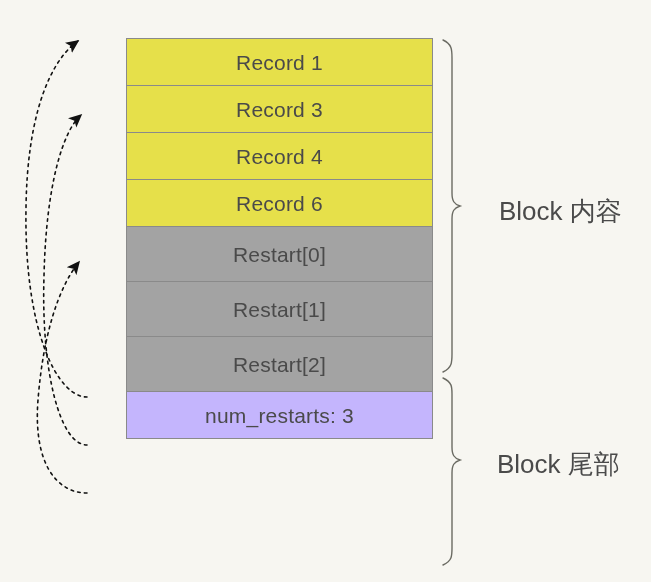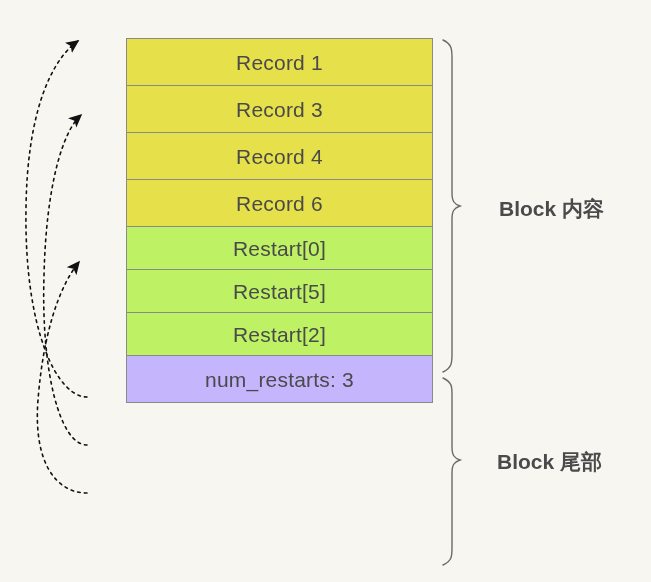--- a/index.html
+++ b/index.html
@@ -35,37 +35,36 @@
     align-items: center;
     justify-content: center;
     color: #4a4a4a;
     font-size: 21px;
     letter-spacing: 0.2px;
     line-height: 1;
     margin-left: 39px;
   }
   .cell:first-child { margin-top: 0; }
   .cell-record { height: 48px; background: #e6e04a; }
-  .cell-restart { height: 44px; background: #bef264; }
+  .cell-restart { height: 56px; background: #a3a3a3; }
   .cell-footer  { height: 48px; background: #c4b5fd; }
 
   .svg-overlay {
     position: absolute;
     left: 0; top: 0;
     width: 651px;
     height: 582px;
     pointer-events: none;
   }
   .brace-label {
     position: absolute;
     color: #4a4a4a;
-    font-size: 21px;
+    font-size: 26px;
     white-space: nowrap;
     line-height: 1;
-    font-weight: bold;
   }
   #label-content { left: 499px; top: 198px; }
   #label-footer  { left: 497px; top: 451px; }
 </style>
 </head>
 <body>
 
 <div id="stage">
 
   <div class="block-table">
@@ -78,21 +77,21 @@
     <div class="cell cell-record">
         <span>Record 4</span>
       </div>
     <div class="cell cell-record">
         <span>Record 6</span>
       </div>
     <div class="cell cell-restart">
         <span>Restart[0]</span>
       </div>
     <div class="cell cell-restart">
-        <span>Restart[5]</span>
+        <span>Restart[1]</span>
       </div>
     <div class="cell cell-restart">
         <span>Restart[2]</span>
       </div>
     <div class="cell cell-footer">
         <span>num_restarts: 3</span>
       </div>
   </div>
 
   <svg class="svg-overlay" viewBox="0 0 651 582">

